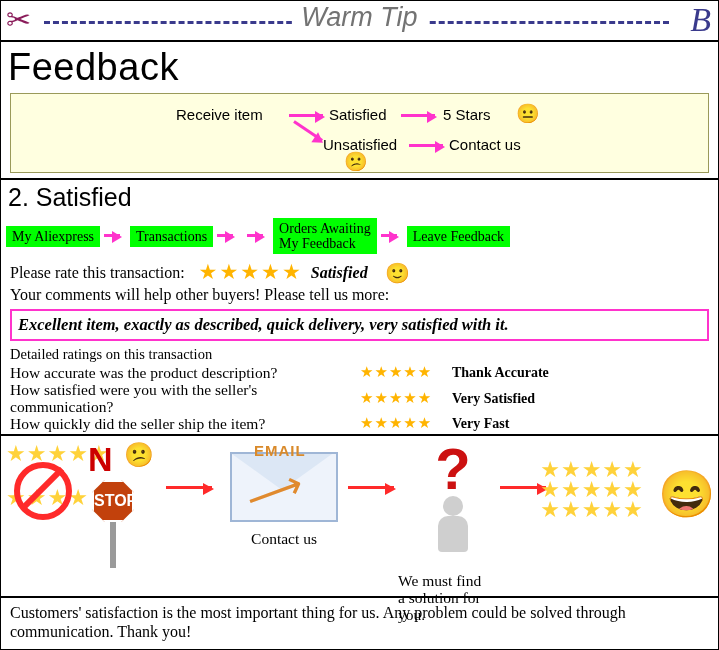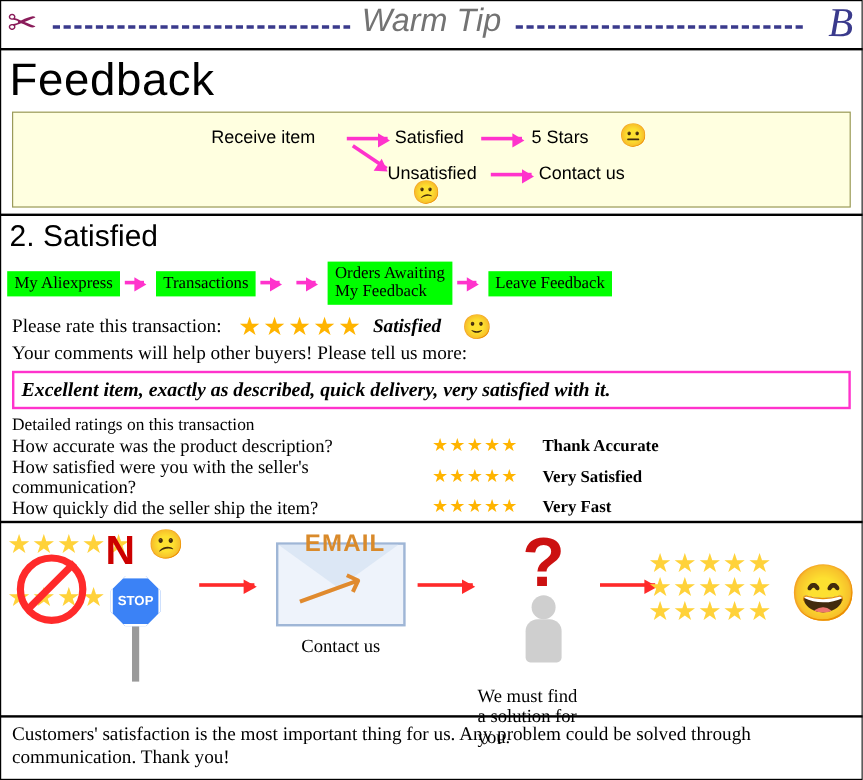--- a/index.html
+++ b/index.html
@@ -280,25 +280,25 @@
   .letter-N {
     font-family: "Liberation Sans", sans-serif;
     font-weight: bold;
     font-size: 34px;
     color: #cc0000;
     line-height: 34px;
   }
   .stop-sign {
     width: 38px;
     height: 38px;
-    background: #3b82f6;
+    background: #c2410c;
     color: #fff;
     font-family: "Liberation Sans", sans-serif;
     font-weight: bold;
-    font-size: 11px;
+    font-size: 16px;
     line-height: 38px;
     text-align: center;
     border: 2px solid #fff;
     clip-path: polygon(30% 0%, 70% 0%, 100% 30%, 100% 70%, 70% 100%, 30% 100%, 0% 70%, 0% 30%);
   }
   .stop-pole {
     width: 6px;
     height: 46px;
     background: #9a9a9a;
     margin: 0 auto;
@@ -318,21 +318,21 @@
     border-left: 50px solid transparent;
     border-right: 50px solid transparent;
     border-top: 36px solid #dce7f5;
   }
   .env-word {
     position: absolute;
     top: -12px;
     left: 22px;
     font-family: "Liberation Sans", sans-serif;
     font-weight: bold;
-    font-size: 20px;
+    font-size: 15px;
     color: #d98a2b;
     letter-spacing: 1px;
   }
   .env-arrow {
     position: absolute;
     left: 14px;
     top: 18px;
     font-size: 40px;
     color: #e08a2e;
     line-height: 40px;

